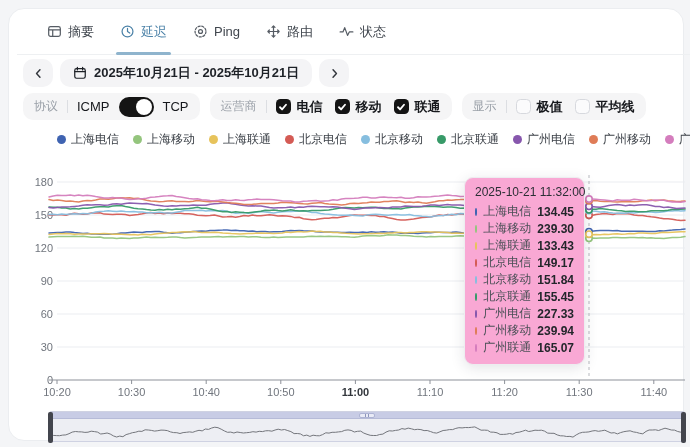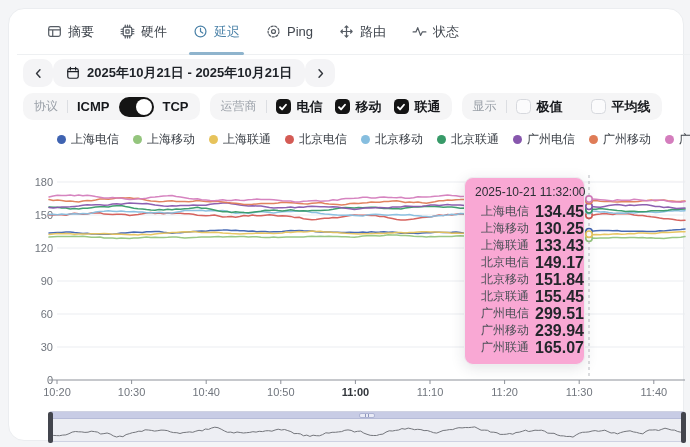--- a/index.html
+++ b/index.html
@@ -8,55 +8,55 @@
 
   
   .tabs { position:absolute; left:8px; top:0; width:100%; height:46px; display:flex; align-items:center; padding-left:30px; gap:26px; border-bottom:1px solid #eef0f2; }
   .tab { display:flex; align-items:center; gap:6px; height:100%; position:relative; color:#40464e; font-size:13px; cursor:pointer; white-space:nowrap; }
   .tab svg { width:15px; height:15px; stroke:#565c64; fill:none; stroke-width:1.3; stroke-linecap:round; stroke-linejoin:round; }
   .tab.active { color:#4a81a7; font-weight:400; }
   .tab.active svg { stroke:#4a81a7; }
   .tab.active::after { content:""; position:absolute; left:-4px; right:-4px; bottom:-1px; height:3px; background:#8fb4cd; border-radius:2px; }
 
   
-  .daterow { position:absolute; left:14px; top:49px; display:flex; align-items:center; height:30px; }
+  .daterow { position:absolute; left:14px; top:49px; display:flex; align-items:center; gap:7px; height:30px; }
   .nav-btn { width:30px; height:28px; background:#f4f4f6; border:none; border-radius:10px; display:flex; align-items:center; justify-content:center; cursor:pointer; }
   .nav-btn svg { width:13px; height:13px; stroke:#33373d; fill:none; stroke-width:1.8; stroke-linecap:round; stroke-linejoin:round; }
   .date-pill { height:28px; background:#f4f4f6; border-radius:10px; display:flex; align-items:center; gap:7px; padding:0 13px; font-size:13px; font-weight:700; color:#1d2127; cursor:pointer; }
   .date-pill svg { width:14px; height:14px; stroke:#1d2127; fill:none; stroke-width:1.4; stroke-linecap:round; }
 
   
   .filters { position:absolute; left:14px; top:84px; display:flex; gap:10px; }
   .fgroup { height:27px; background:#f5f5f6; border-radius:10px; display:flex; align-items:center; gap:9px; padding:0 11px; }
   .fgroup .glabel { font-size:12px; color:#9aa0a8; }
   .fgroup .vline { width:1px; height:13px; background:#dcdee2; }
   .opt { display:flex; align-items:center; gap:6px; font-size:13px; font-weight:600; color:#16181c; cursor:pointer; }
   .checkbox { width:15px; height:15px; border-radius:4.5px; display:flex; align-items:center; justify-content:center; }
   .checkbox.on { background:#141414; }
   .checkbox.off { background:#fbfbfc; border:1.4px solid #d7d9de; }
   .checkbox svg { width:10px; height:10px; stroke:#fff; stroke-width:2.2; fill:none; stroke-linecap:round; stroke-linejoin:round; }
   .switch { width:35px; height:20px; border-radius:10px; background:#141414; position:relative; cursor:pointer; }
   .switch .knob { position:absolute; top:2px; right:2px; width:16px; height:16px; border-radius:50%; background:#ffffff; }
-  .proto-label { font-size:13px; font-weight:700; color:#16181c; }
+  .proto-label { font-size:13px; font-weight:400; color:#16181c; }
 
   
   .legend { position:absolute; left:48px; top:122px; display:flex; gap:14px; align-items:center; }
   .litem { display:flex; align-items:center; gap:5px; font-size:12px; color:#3c4148; cursor:pointer; white-space:nowrap; }
   .ldot { width:9px; height:9px; border-radius:50%; }
 
   
   .chart-wrap { position:absolute; left:0; top:150px; width:690px; height:248px; }
 
   
   .tooltip { position:absolute; left:455px; top:168px; width:121px; background:#f9a8d4; border:1px solid #ededf0; border-radius:9px; box-shadow:0 3px 14px rgba(40,44,60,.13); padding:7px 10px 8px 10px; z-index:5; }
   .tt-title { font-size:12px; color:#2b2f35; font-weight:500; margin-bottom:4px; white-space:nowrap; }
   .tt-row { display:flex; align-items:center; gap:6px; height:17px; }
   .tt-row .ldot { width:8px; height:8px; }
   .tt-name { font-size:12px; color:#4a4f56; flex:0 0 auto; }
-  .tt-val { font-size:16px; color:#23262b; font-weight:700; margin-left:auto; }
+  .tt-val { font-size:12px; color:#23262b; font-weight:700; margin-left:auto; }
 
   
   .minimap { position:absolute; left:40px; top:402px; width:636px; height:31px; background:#edeef3; border:1px solid #cfd2e2; border-radius:2px; }
   .mm-topbar { position:absolute; left:0; top:0; width:100%; height:7px; background:#c8ccе5; background:#c8cce5; border-bottom:1px solid #b6bbd8; }
   .mm-grip { position:absolute; left:50%; top:1px; transform:translateX(-50%); width:16px; height:5px; background:#e9ebf6; border:1px solid #aeb4d4; border-radius:2px; display:flex; align-items:center; justify-content:center; gap:2px; }
   .mm-grip i { display:block; width:1px; height:2.5px; background:#8f96bc; }
   .mm-handle { position:absolute; top:0; width:5px; height:31px; background:#43454d; border-radius:2px; cursor:ew-resize; }
   .mm-handle.left { left:-2px; } .mm-handle.right { right:-2px; }
   .mm-svg { position:absolute; left:0; top:7px; }
 </style>
@@ -65,28 +65,20 @@
 
 <div class="card">
   <div class="tabs" id="tabs">
       <div class="tab">
         <svg viewBox="0 0 16 16">
           <rect x="1.8" y="2.8" width="12.4" height="10.4" rx="2"></rect>
           <path d="M1.8 6.2h12.4M6.1 6.2v7"></path>
         </svg>
         <span>摘要</span>
       </div>
-      <div class="tab">
-        <svg viewBox="0 0 16 16">
-          <rect x="3.4" y="3.4" width="9.2" height="9.2" rx="1.8"></rect>
-          <rect x="6.3" y="6.3" width="3.4" height="3.4"></rect>
-          <path d="M5.6 1.2v2.2M8 1.2v2.2M10.4 1.2v2.2M5.6 12.6v2.2M8 12.6v2.2M10.4 12.6v2.2M1.2 5.6h2.2M1.2 8h2.2M1.2 10.4h2.2M12.6 5.6h2.2M12.6 8h2.2M12.6 10.4h2.2"></path>
-        </svg>
-        <span>硬件</span>
-      </div>
       <div class="tab active">
         <svg viewBox="0 0 16 16">
           <circle cx="8" cy="8" r="5.8"></circle>
           <path d="M8 4.7V8l2.4 1.7"></path>
         </svg>
         <span>延迟</span>
       </div>
       <div class="tab">
         <svg viewBox="0 0 16 16">
           <circle cx="8" cy="8" r="5.8" stroke-dasharray="2.3 1.7"></circle>
@@ -164,21 +156,21 @@
                 <path d="M2.4 6.3l2.5 2.6 4.7-5.6"></path>
               </svg>
             </span>
             <span>联通</span>
           </span>
         </span>
     </div>
     <div class="fgroup">
       <span class="glabel">显示</span>
       <span class="vline"></span>
-      <span id="display-opts" style="display:flex;gap:28px;font-family:Liberation Serif, serif;">
+      <span id="display-opts" style="display:flex;gap:12px;font-family:Liberation Serif, serif;">
           <span class="opt">
             <span class="checkbox off"></span>
             <span>极值</span>
           </span>
           <span class="opt">
             <span class="checkbox off"></span>
             <span>平均线</span>
           </span>
         </span>
     </div>
@@ -281,21 +273,21 @@
     <div class="tt-title">2025-10-21 11:32:00</div>
     <div id="tt-rows">
         <div class="tt-row">
           <span class="ldot" style="background:#3f63b1"></span>
           <span class="tt-name">上海电信</span>
           <span class="tt-val">134.45</span>
         </div>
         <div class="tt-row">
           <span class="ldot" style="background:#94c57d"></span>
           <span class="tt-name">上海移动</span>
-          <span class="tt-val">130.25</span>
+          <span class="tt-val">239.30</span>
         </div>
         <div class="tt-row">
           <span class="ldot" style="background:#e7c35b"></span>
           <span class="tt-name">上海联通</span>
           <span class="tt-val">133.43</span>
         </div>
         <div class="tt-row">
           <span class="ldot" style="background:#d45b55"></span>
           <span class="tt-name">北京电信</span>
           <span class="tt-val">149.17</span>
@@ -306,21 +298,21 @@
           <span class="tt-val">151.84</span>
         </div>
         <div class="tt-row">
           <span class="ldot" style="background:#379a68"></span>
           <span class="tt-name">北京联通</span>
           <span class="tt-val">155.45</span>
         </div>
         <div class="tt-row">
           <span class="ldot" style="background:#8757ad"></span>
           <span class="tt-name">广州电信</span>
-          <span class="tt-val">299.51</span>
+          <span class="tt-val">227.33</span>
         </div>
         <div class="tt-row">
           <span class="ldot" style="background:#df7c57"></span>
           <span class="tt-name">广州移动</span>
           <span class="tt-val">239.94</span>
         </div>
         <div class="tt-row">
           <span class="ldot" style="background:#d47dbd"></span>
           <span class="tt-name">广州联通</span>
           <span class="tt-val">165.07</span>

